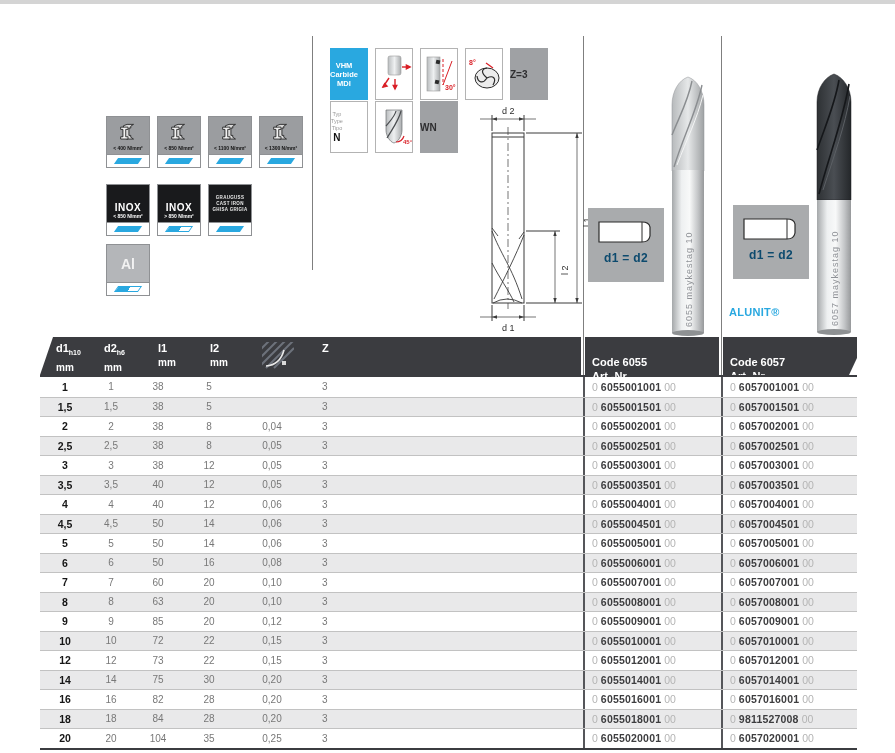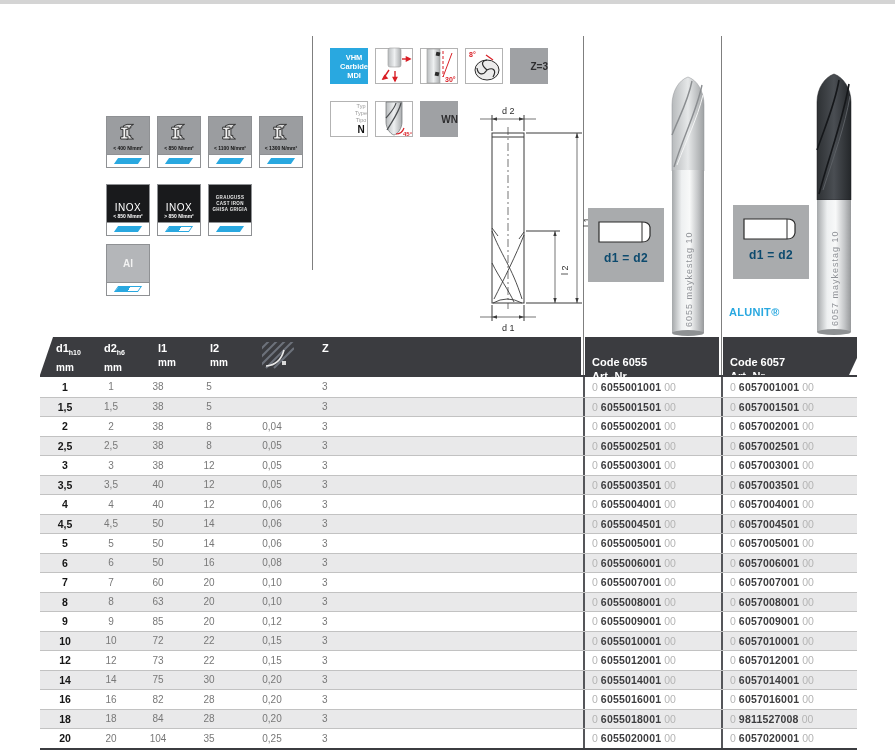--- a/index.html
+++ b/index.html
@@ -9,28 +9,28 @@
   #top-strip{left:0;top:0;width:895px;height:4px;background:#d4d4d4;}
   .vline{width:1px;background:#7f7f7f;}
   
   .icon-card{width:44px;height:52px;box-sizing:border-box;border:1px solid #8f9194;background:#fff;display:flex;flex-direction:column;}
   .icon-card .top{flex:1;display:flex;flex-direction:column;align-items:center;justify-content:flex-end;overflow:hidden;}
   .icon-card .top.gray{background:#9b9da0;}
   .icon-card .top.black{background:#191a1c;}
   .icon-card .top.algray{background:#b4b6b9;}
   .rating{font-size:5px;font-weight:bold;color:#111;line-height:7px;white-space:nowrap;padding-bottom:2px;}
   .rating.light{color:#fff;}
-  .inox-label{color:#fff;font-weight:normal;font-size:10px;letter-spacing:.5px;margin:auto 0 0 0;}
+  .inox-label{color:#fff;font-weight:bold;font-size:10px;letter-spacing:.5px;margin:auto 0 0 0;}
   .ci-line{color:#e8e8e8;font-size:4.5px;font-weight:bold;line-height:6px;letter-spacing:.3px;}
-  .al-label{color:#f2f2f2;font-size:10px;font-weight:bold;margin:auto;}
+  .al-label{color:#f2f2f2;font-size:14px;font-weight:bold;margin:auto;}
   .strip{height:12px;background:#fff;display:flex;align-items:center;justify-content:center;border-top:1px solid #8f9194;}
   .para{width:24px;height:6px;background:#29a8e0;transform:skewX(-35deg);}
   .para.half{background:linear-gradient(90deg,#29a8e0 55%,#ffffff 55%);border:1px solid #29a8e0;box-sizing:border-box;}
   
-  .fbox{width:38px;height:36px;box-sizing:border-box;display:flex;align-items:center;justify-content:flex-end;}
+  .fbox{width:38px;height:52px;box-sizing:border-box;display:flex;align-items:center;justify-content:flex-start;}
   .fbox.white{background:#fff;border:1px solid #b3b3b3;}
   .fbox.blue{background:#29a8e0;}
   .fbox.gray{background:#9fa1a4;}
   .vhm-text{color:#fff;font-weight:bold;font-size:7.5px;line-height:9px;text-align:center;}
   .zbox-text{color:#2e2e30;font-weight:bold;font-size:10px;}
   .typ-lines{text-align:center;color:#9a9a9a;font-size:5.5px;line-height:7px;}
   .typ-letter{color:#111;font-weight:bold;font-size:10px;line-height:11px;}
   
   .shankbox{width:76px;height:74px;background:#a9abad;display:flex;flex-direction:column;align-items:center;}
   .shankbox .lbl{font-weight:bold;color:#0c4a6e;font-size:12px;margin-top:4px;letter-spacing:.3px;}

